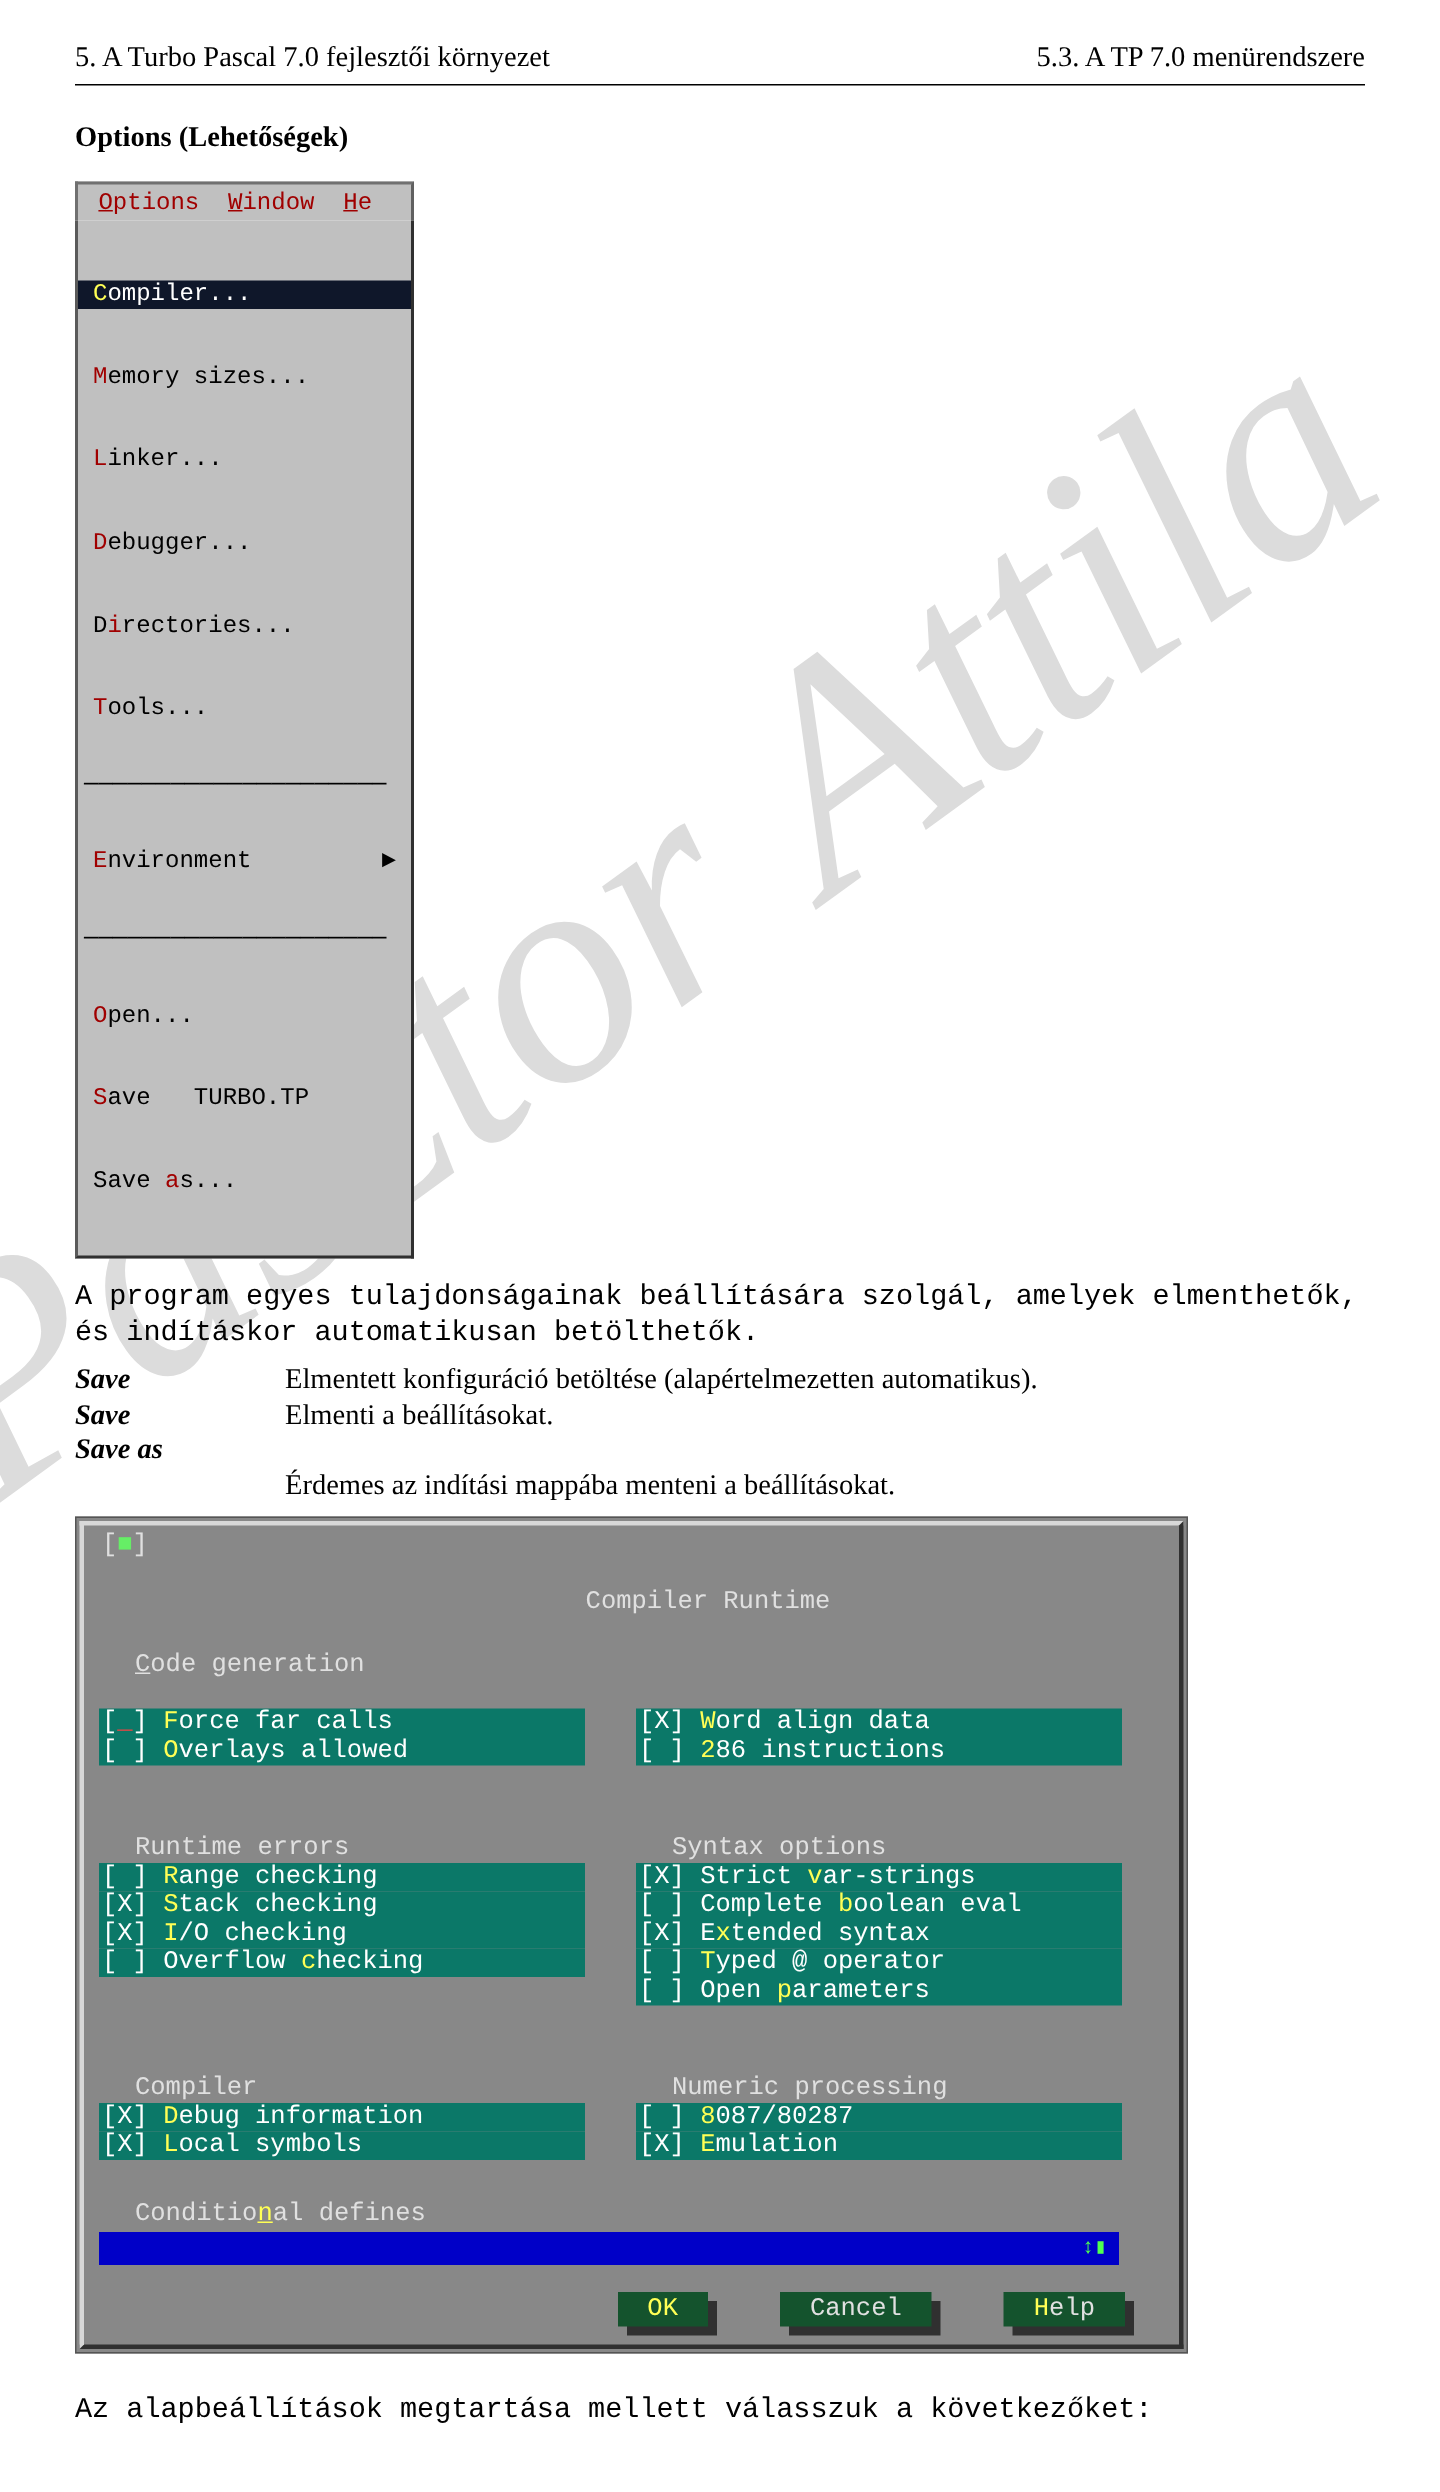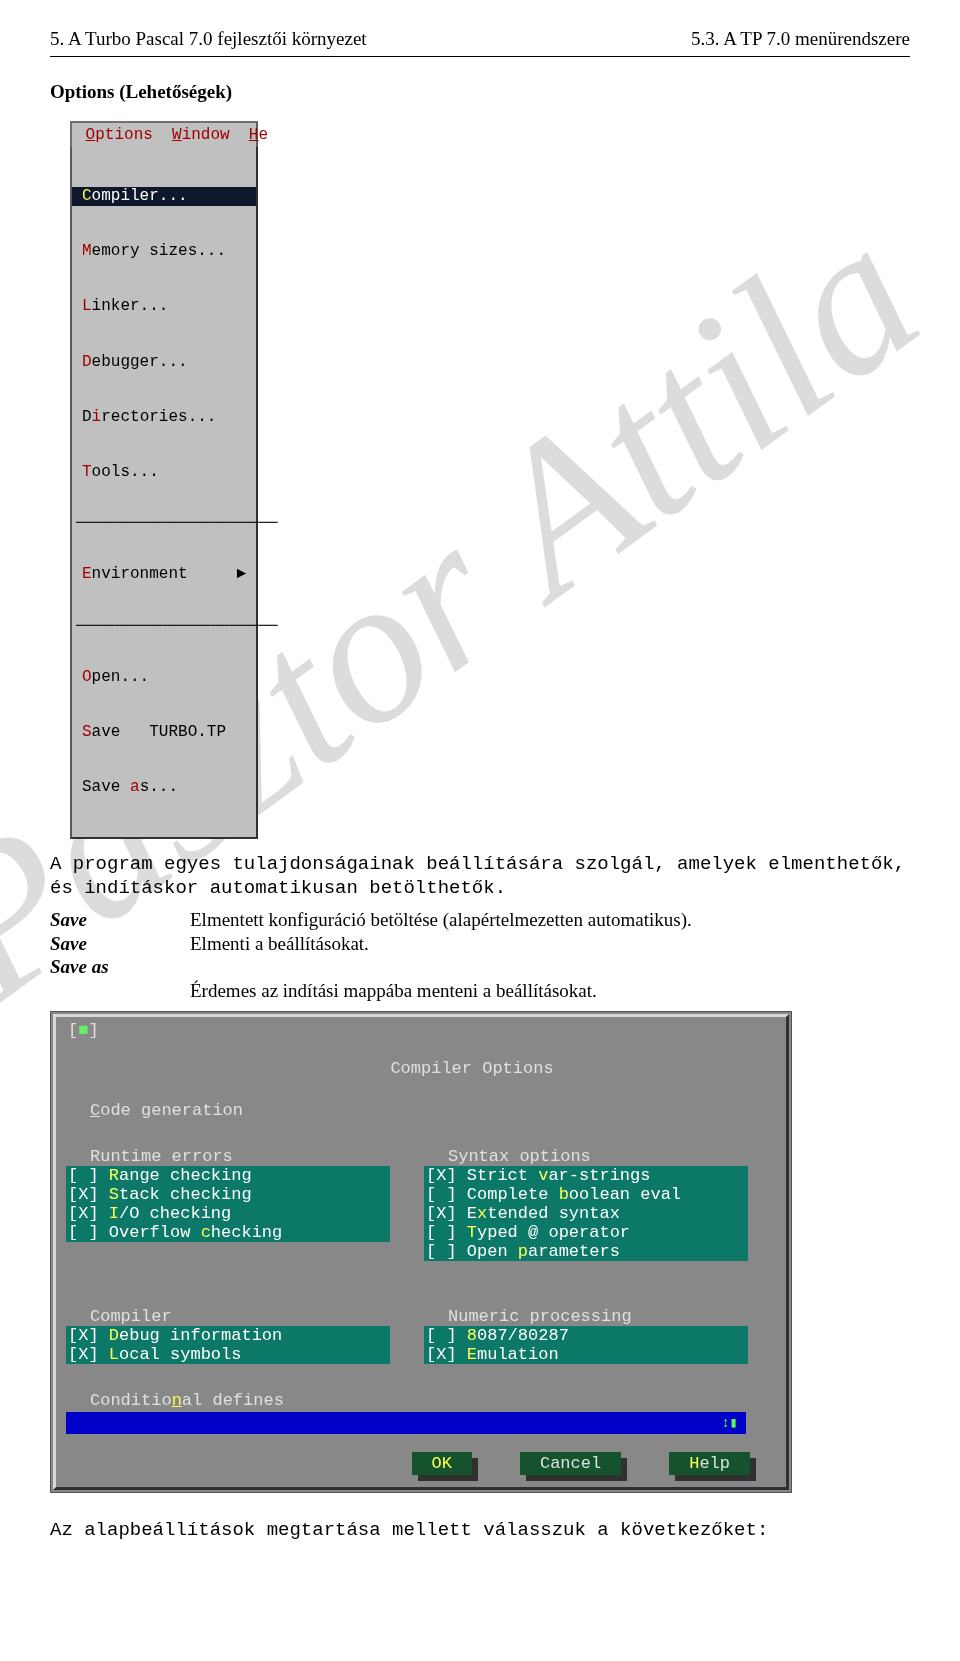--- a/index.html
+++ b/index.html
@@ -56,23 +56,22 @@
     pointer-events: none;
     z-index: 0;
     white-space: nowrap;
     text-align: right;
     line-height: 0.85;
   }
   .content-layer { position: relative; z-index: 1; }
 
   
   .dos-menu-wrap {
-    width: 188px;
+    width: 226px;
     margin-bottom: 14px;
-    margin-left: 20px;
   }
   .dos-menubar {
     background: #c0c0c0;
     color: #000;
     font-family: "Courier New", monospace;
     font-size: 16px;
     padding: 3px 4px;
     white-space: pre;
     border-top: 2px solid #707070;
     border-left: 2px solid #707070;
@@ -226,25 +225,35 @@
         <br>
         <span>Érdemes az indítási mappába menteni a beállításokat.</span>
       </div>
     </div>
 
 
     <div class="dialog">
       <div class="dlg-inner">
         <div class="dlg-titlebar">
           <span class="dlg-close">[<span class="sq">■</span>]</span>
-          <span>Compiler Options</span>
+          <span>Compiler Runtime</span>
         </div>
 
         <div class="dlg-section">
           <div class="group-title"><u>C</u>ode generation</div>
+          <div class="dlg-grid">
+            <div class="dlg-col">
+<span class="opt">[<span style="color:#ff4040">_</span>] <span class="hot">F</span>orce far calls    </span>
+<span class="opt">[ ] <span class="hot">O</span>verlays allowed   </span>
+            </div>
+            <div class="dlg-col">
+<span class="opt">[X] <span class="hot">W</span>ord align data      </span>
+<span class="opt">[ ] <span class="hot">2</span>86 instructions     </span>
+            </div>
+          </div>
         </div>
 
         <div class="dlg-section">
           <div class="dlg-grid">
             <div class="dlg-col">
 <span class="group-title">Runtime errors       </span>
 <span class="opt">[ ] <span class="hot">R</span>ange checking     </span>
 <span class="opt">[X] <span class="hot">S</span>tack checking     </span>
 <span class="opt">[X] <span class="hot">I</span>/O checking       </span>
 <span class="opt">[ ] Overflow <span class="hot">c</span>hecking  </span>

